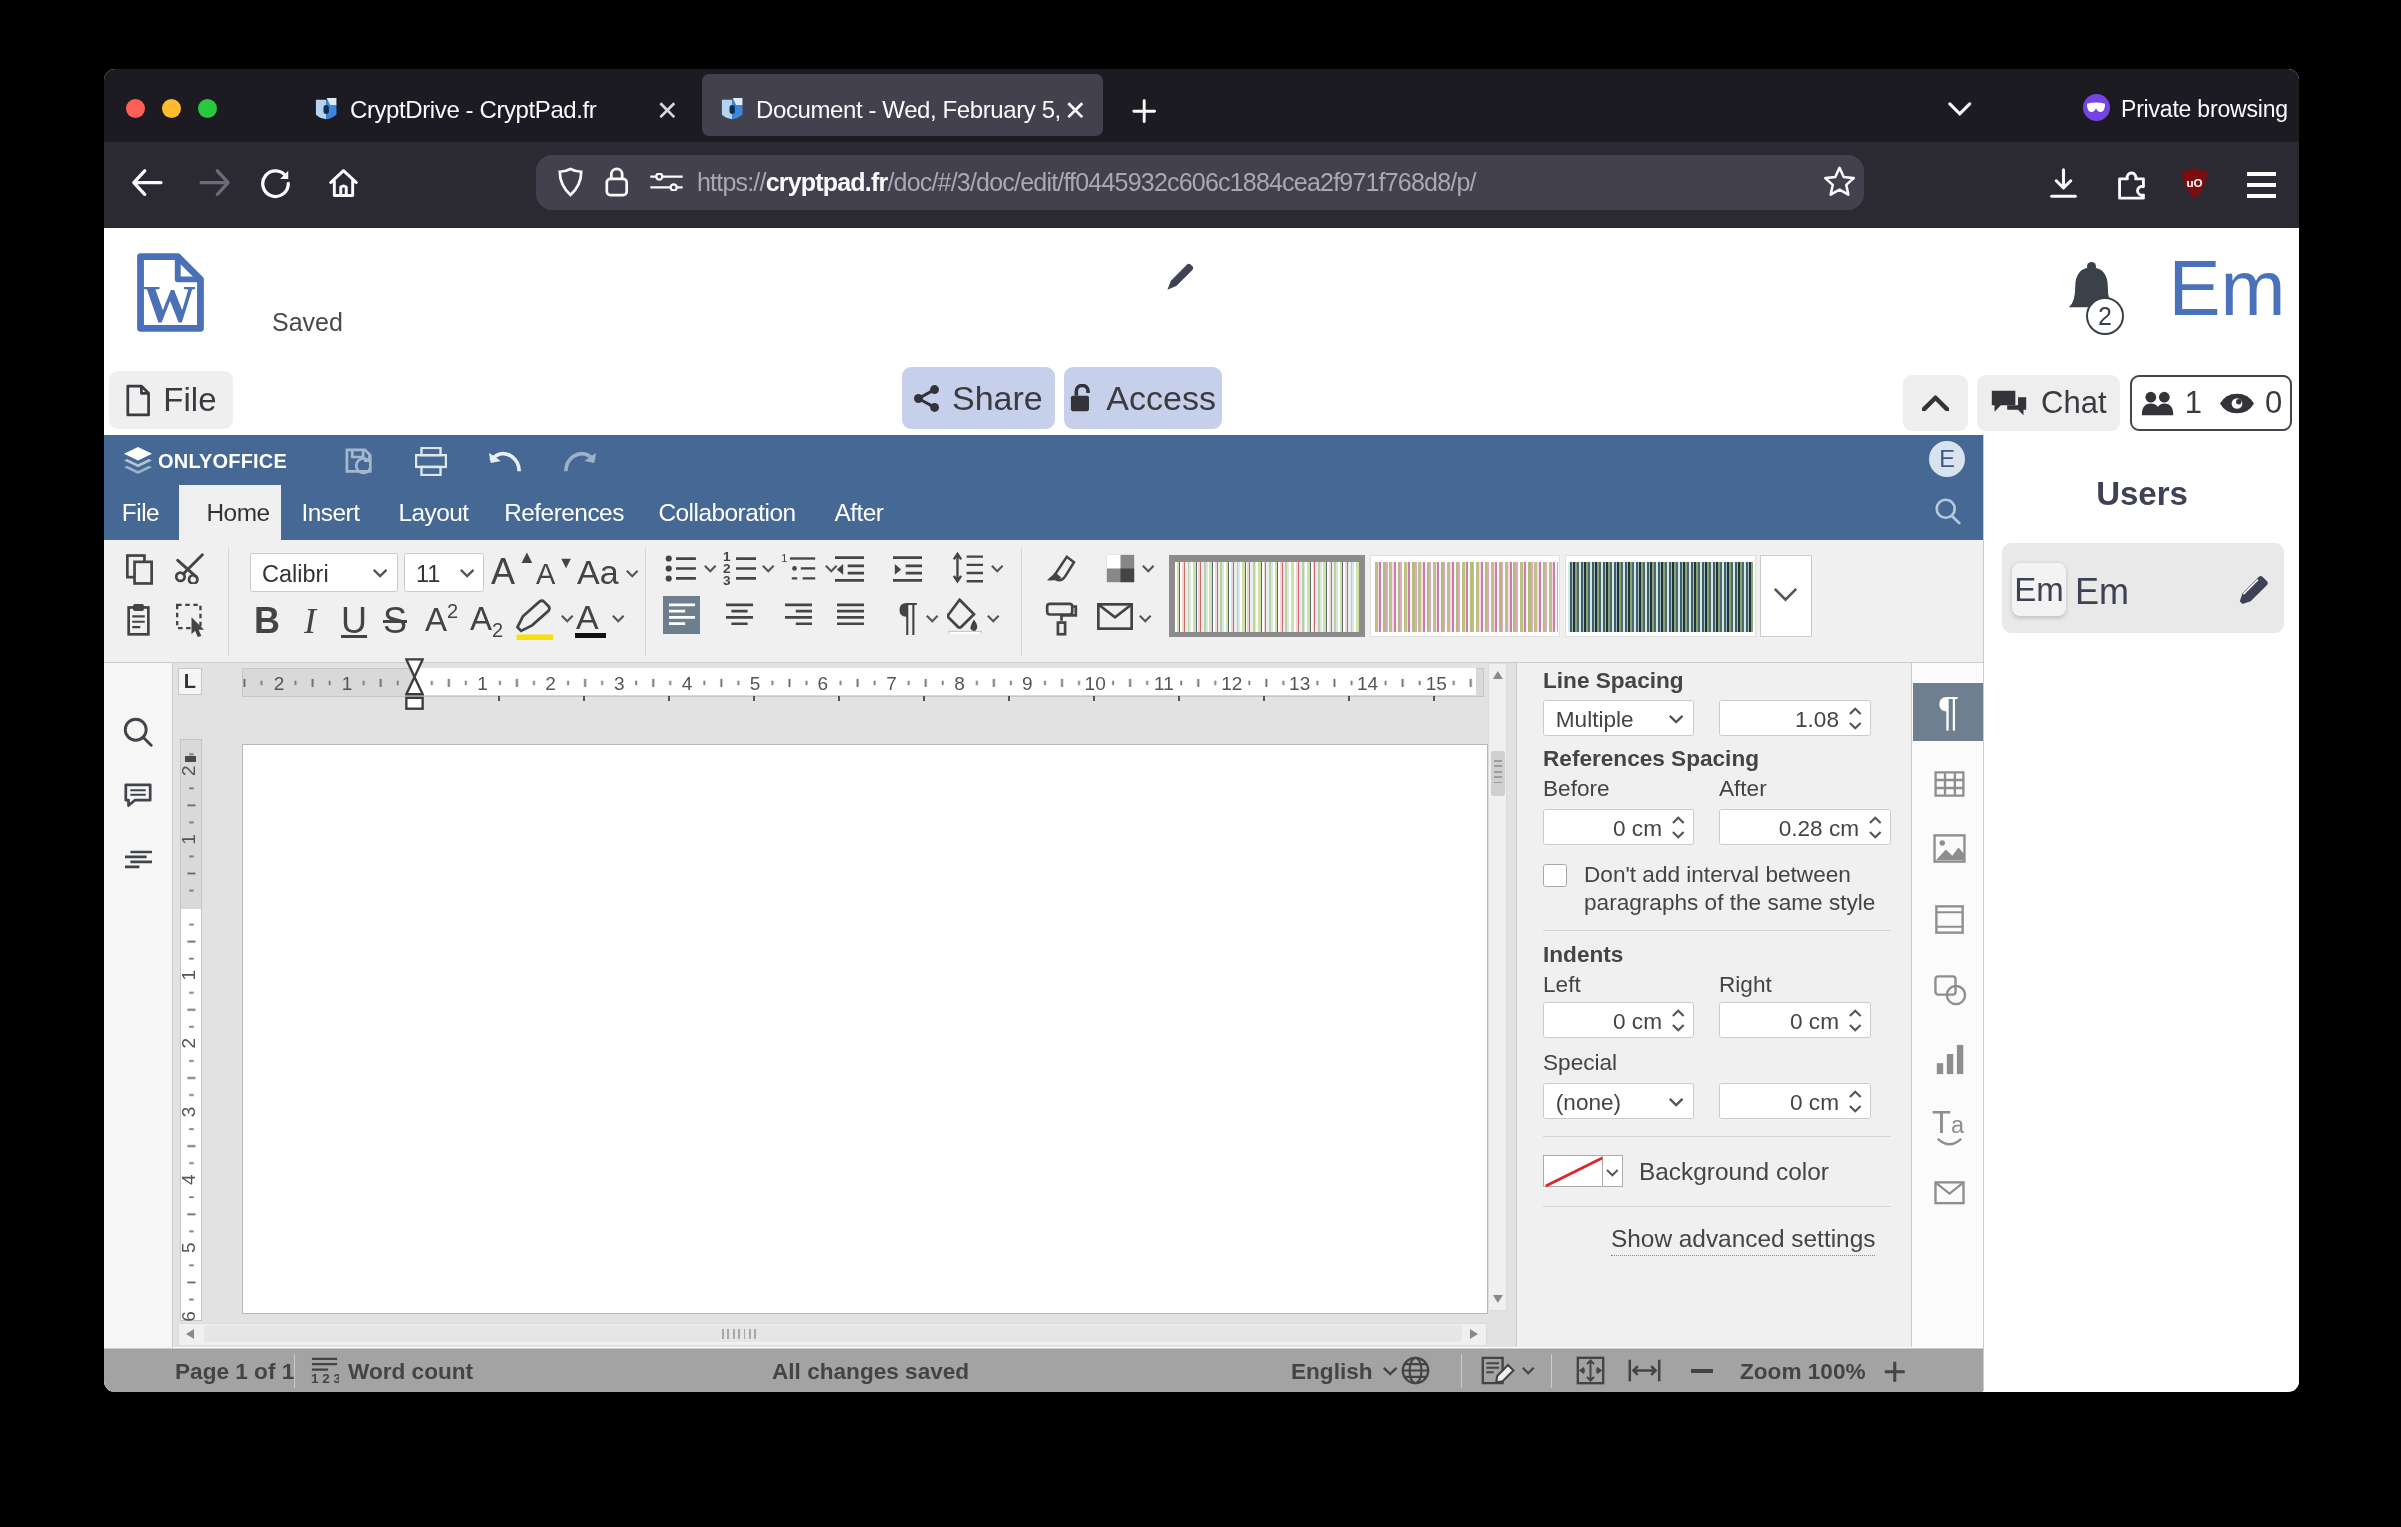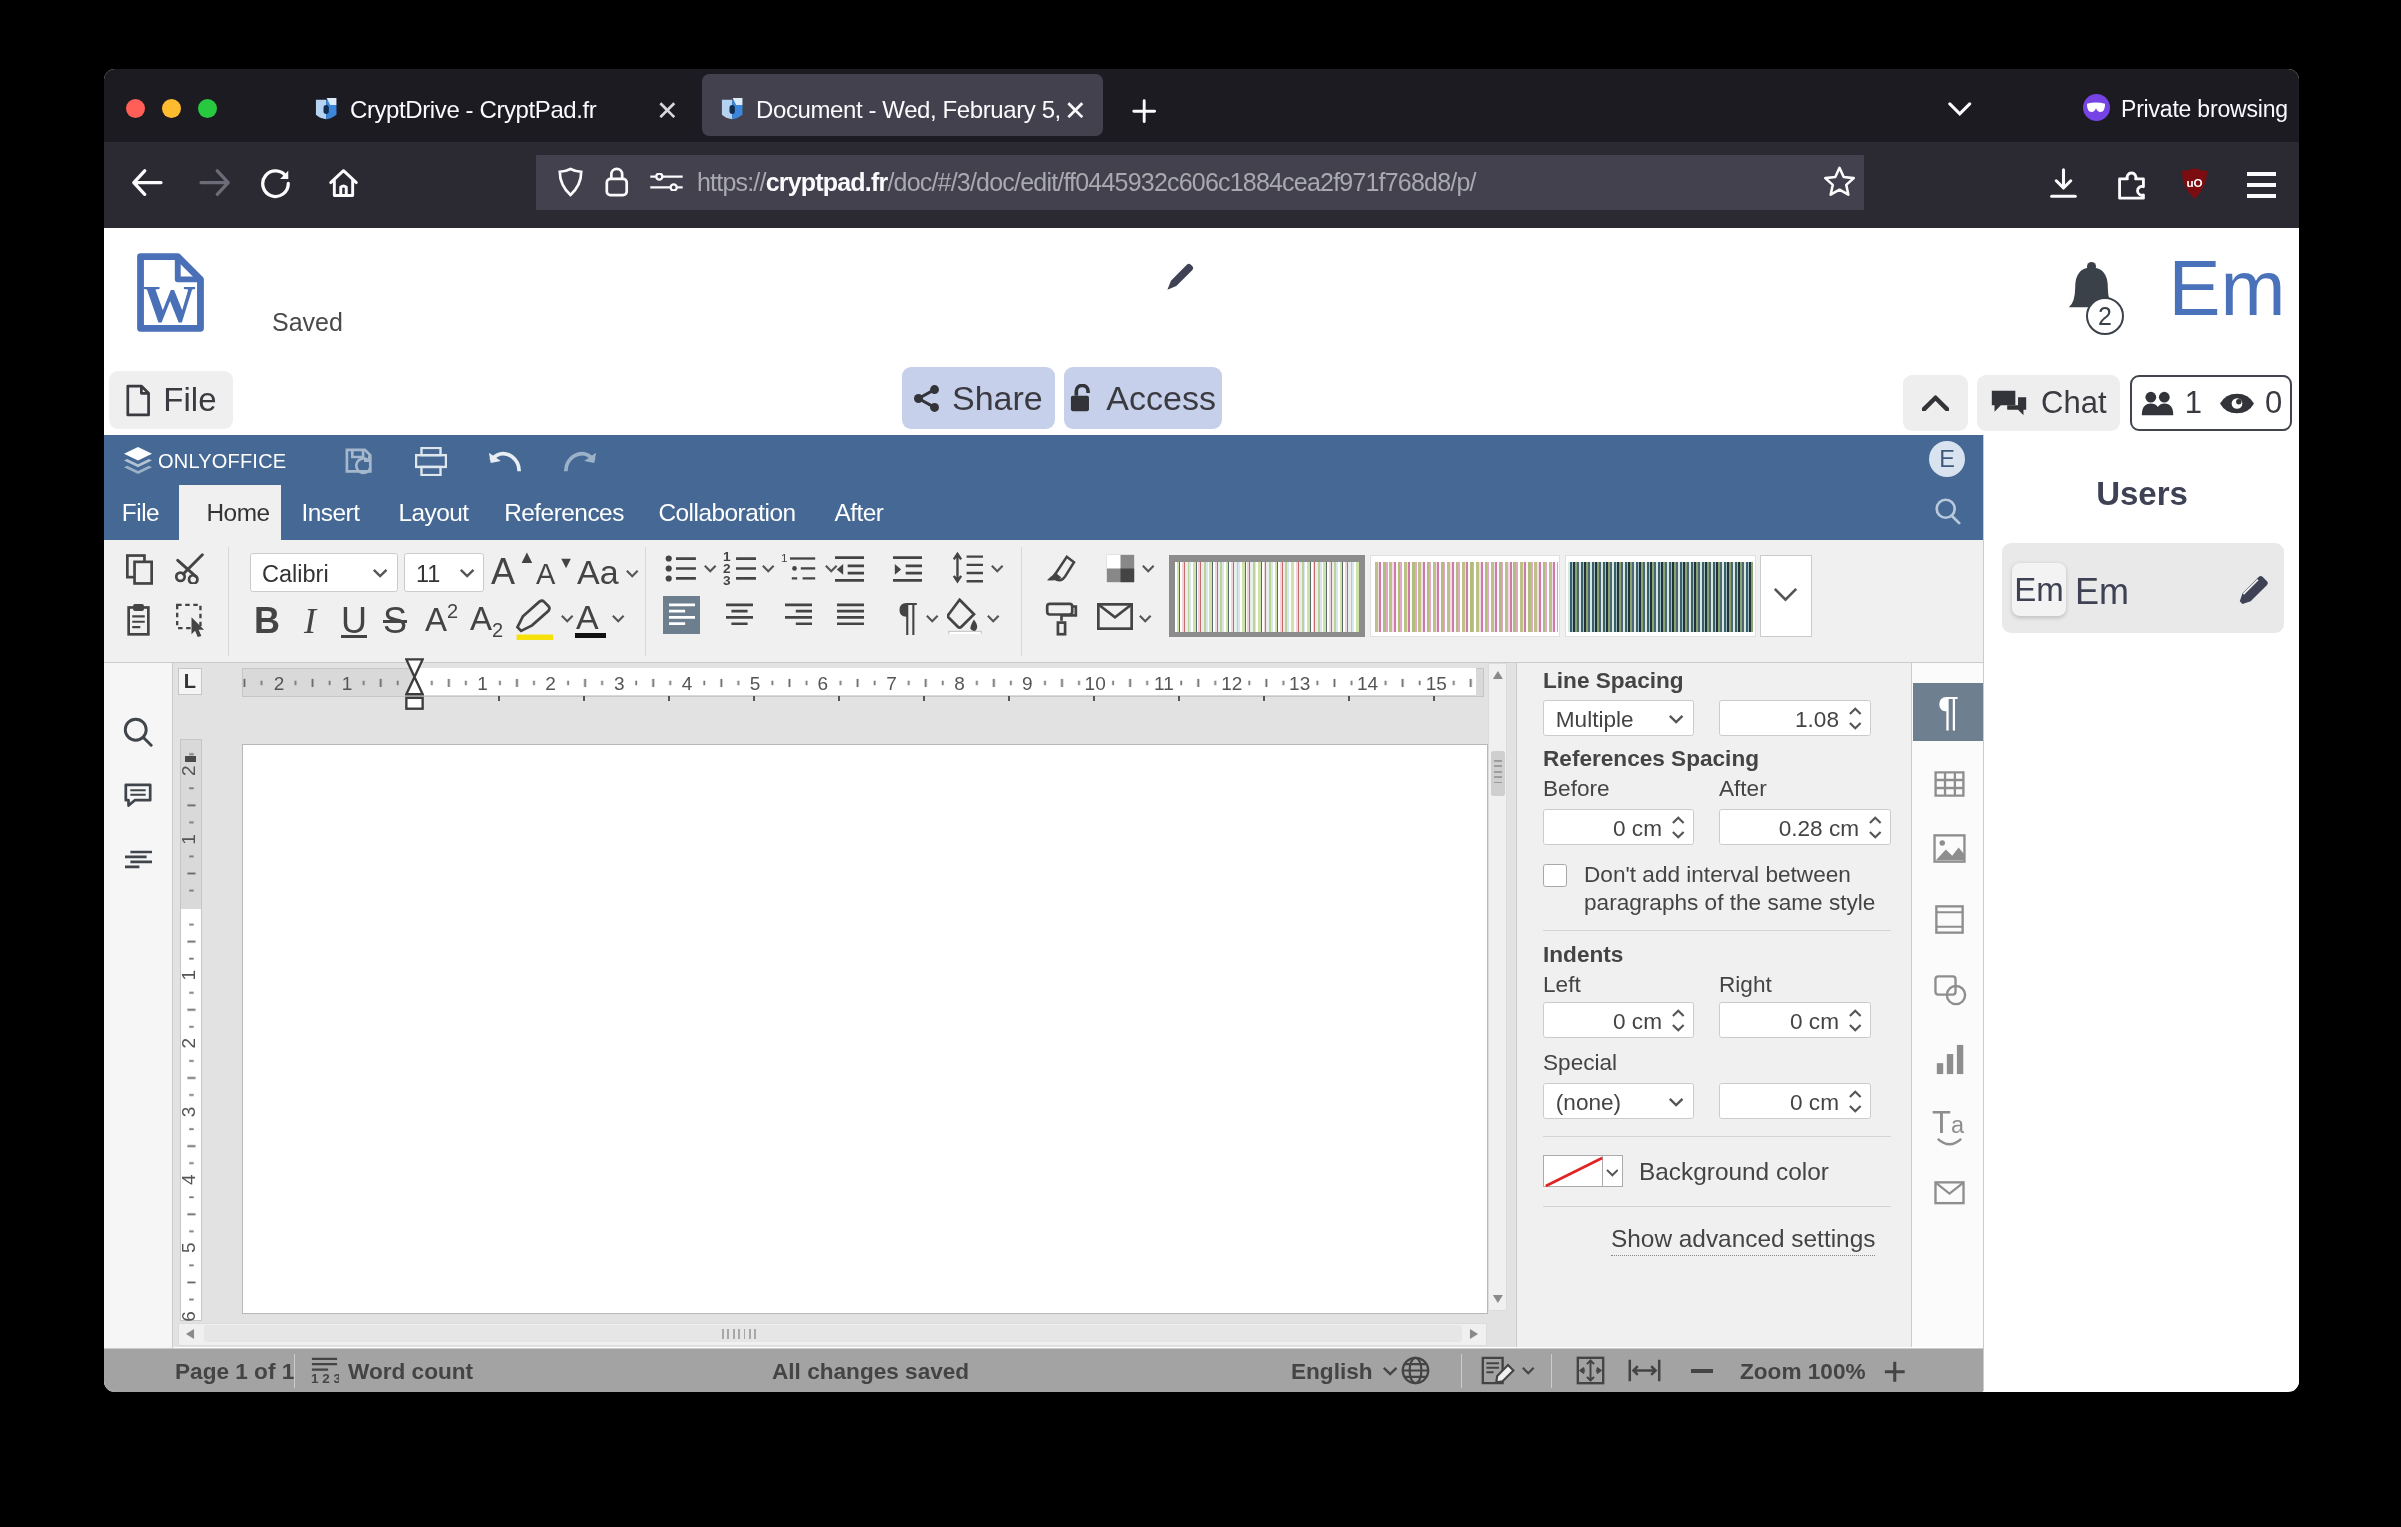--- a/index.html
+++ b/index.html
@@ -4,21 +4,21 @@
 *{margin:0;padding:0;box-sizing:border-box}
 html,body{width:2401px;height:1527px;background:#000;font-family:"Liberation Sans",sans-serif;overflow:hidden}
 .abs{position:absolute}
 #win{position:absolute;left:104px;top:69px;width:2195px;height:1323px;border-radius:11px;overflow:hidden;background:#fff}
 
 #tabbar{position:absolute;left:0;top:0;width:2195px;height:73px;background:#1c1b22}
 .light{position:absolute;top:30px;width:19px;height:19px;border-radius:50%}
 #navbar{position:absolute;left:0;top:73px;width:2195px;height:86px;background:#2b2a33}
 #tab2{position:absolute;left:598px;top:5.4px;width:401px;height:62px;background:#42414d;border-radius:7.2px}
 .tabtxt{position:absolute;font-size:24px;letter-spacing:-0.4px;color:#fbfbfe;white-space:nowrap}
-#urlbar{position:absolute;left:432px;top:12.7px;width:1328px;height:55px;background:#42414d;border-radius:1px}
+#urlbar{position:absolute;left:432px;top:12.7px;width:1328px;height:55px;background:#42414d;border-radius:16px}
 .nico{position:absolute;color:#fbfbfe}
 
 #cphead{position:absolute;left:0;top:159px;width:2195px;height:207px;background:#fff}
 .btn{position:absolute;border-radius:9px;font-size:33px;color:#3a3a40;display:flex;align-items:center;justify-content:center;gap:12.7px}
 
 #oobar{position:absolute;left:0;top:366px;width:1879px;height:105px;background:#456894}
 .ootab{position:absolute;top:50px;height:55px;display:flex;align-items:center;justify-content:center;font-size:24.4px;letter-spacing:-0.5px;color:#fff}
 #fmtbar{position:absolute;left:0;top:471px;width:1879px;height:123px;background:#f0f0f0;border-bottom:0.9px solid #cbcbcb}
 .sep{position:absolute;width:0.9px;background:#d8d8d8}
 .ibox{position:absolute;background:#fff;border:0.9px solid #cbcbcb;border-radius:2.7px}
@@ -183,21 +183,21 @@
       <span>0</span>
     </div>
   </div>
 
   <div id="oobar">
     <svg class="abs" style="left:20px;top:11.8px" width="28" height="28" viewBox="0 0 31 31">
         <path d="M15.5 0 L31 7.5 L15.5 15 L0 7.5 Z" fill="#fff"></path>
         <path d="M3.5 13.2 L0 15 L15.5 22.5 L31 15 L27.5 13.2 L15.5 19Z" fill="#b3c3d6"></path>
         <path d="M3.5 20.7 L0 22.5 L15.5 30 L31 22.5 L27.5 20.7 L15.5 26.5Z" fill="#9cb1c7"></path>
       </svg>
-    <div class="abs" style="left:54px;top:15.4px;font-size:20px;font-weight:normal;color:#fff;letter-spacing:0.2px">ONLYOFFICE</div>
+    <div class="abs" style="left:54px;top:15.4px;font-size:20px;font-weight:bold;color:#fff;letter-spacing:0.2px">ONLYOFFICE</div>
     <svg class="abs" style="left:241px;top:12.7px" width="29" height="27" viewBox="0 0 32 30">
         <path d="M2 2 h20 l6 6 v18 h-26 z" stroke="#a5b7cc" stroke-width="3" fill="none"></path>
         <path d="M8 2 v8 h12 v-8" stroke="#a5b7cc" stroke-width="3" fill="none"></path>
         <path d="M28 22 a8 8 0 1 1 -3 -9" stroke="#a5b7cc" stroke-width="3" fill="none"></path>
         <path d="M27 8 l0 6 -6 0" stroke="#a5b7cc" stroke-width="3" fill="none"></path>
       </svg>
     <svg class="abs" style="left:311px;top:11.8px" width="32" height="29" viewBox="0 0 35 32">
         <rect x="7" y="1" width="21" height="8" stroke="#dfe7ee" stroke-width="2.6" fill="none"></rect>
         <rect x="1" y="9" width="33" height="13" stroke="#dfe7ee" stroke-width="2.6" fill="none"></rect>
         <rect x="7" y="22" width="21" height="9" stroke="#dfe7ee" stroke-width="2.6" fill="none"></rect>

